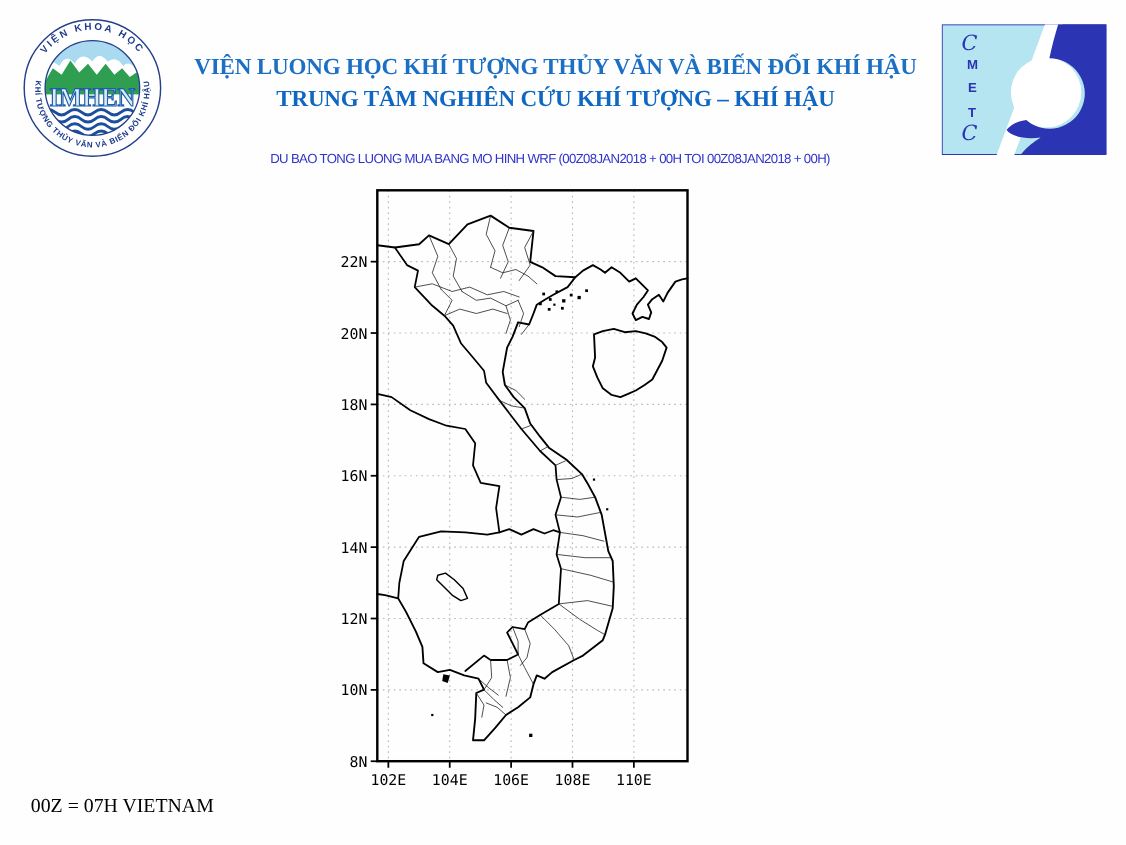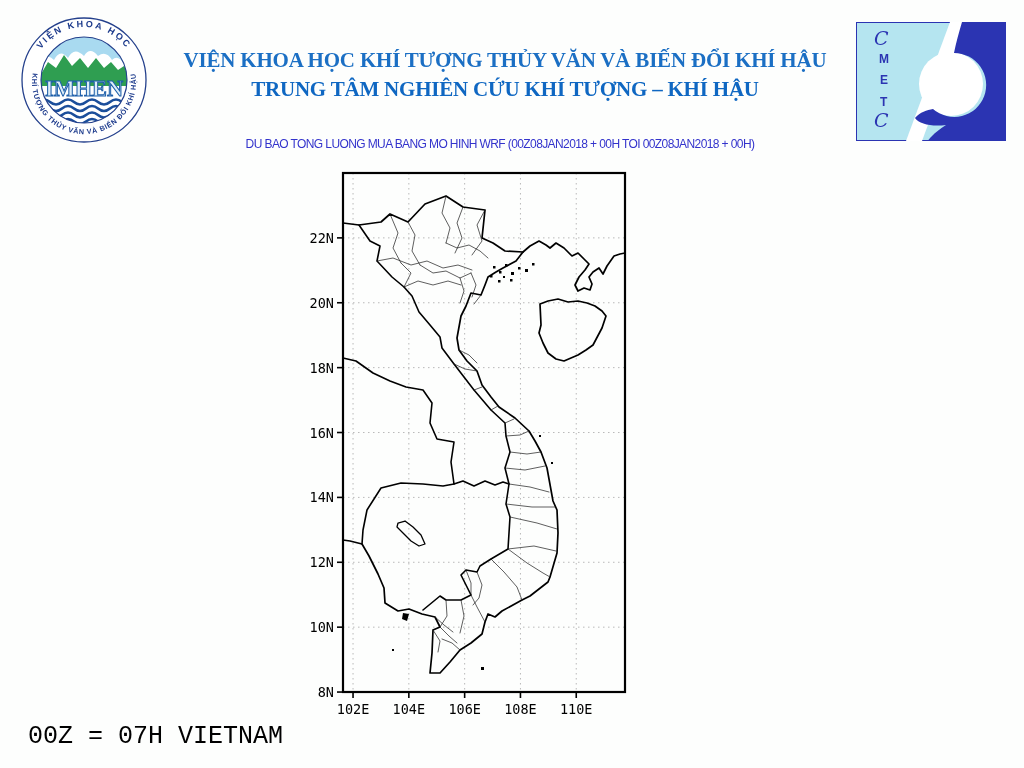--- a/index.html
+++ b/index.html
@@ -39,21 +39,21 @@
   .border2{fill:none;stroke:#000;stroke-width:1.6;stroke-linejoin:round;stroke-linecap:round;}
   .prov{fill:none;stroke:#1a1a1a;stroke-width:0.7;stroke-linejoin:round;stroke-linecap:round;}
   .lake{fill:none;stroke:#000;stroke-width:1.3;stroke-linejoin:round;}
   .isl{fill:#000;stroke:none;}
   .gridline{stroke:#b9b9b9;stroke-width:1;stroke-dasharray:1.5,3.5;fill:none;}
   .tick{stroke:#000;stroke-width:1.6;}
   .frame{fill:none;stroke:#000;stroke-width:2.2;}
   
   .footer-note{
     position:absolute;left:28px;top:722px;
-    font-family:Liberation Mono, monospace;font-size:25px;color:#000;
+    font-family:Liberation Serif, serif;font-size:18px;color:#000;
     white-space:nowrap;
   }
 </style>
 </head>
 <body>
 
 <svg class="imhen-logo" width="132" height="144" viewBox="0 0 132 144">
   <circle cx="66" cy="72" r="62" fill="#ffffff" stroke="#24408c" stroke-width="1.3"></circle>
   <defs>
     <path id="arcTop" d="M 13,72 A 53,53 0 0 1 119,72"></path>
@@ -80,21 +80,21 @@
       <path d="M20,107 q6,-5 12,0 t12,0 t12,0 t12,0 t12,0 t12,0 t12,0 t12,0"></path>
       <path d="M20,113.5 q6,-5 12,0 t12,0 t12,0 t12,0 t12,0 t12,0 t12,0 t12,0"></path>
       <path d="M20,120 q6,-5 12,0 t12,0 t12,0 t12,0 t12,0 t12,0 t12,0 t12,0"></path>
     </g>
     <text x="66" y="88" text-anchor="middle" font-family="Liberation Serif, serif" font-size="24" font-weight="bold" fill="#dcedf8" stroke="#1d5ea9" stroke-width="1.1" textLength="78" lengthAdjust="spacingAndGlyphs">IMHEN</text>
   </g>
   <circle cx="66" cy="72" r="43" fill="none" stroke="#24408c" stroke-width="1.2"></circle>
 </svg>
 
 <div class="header-block">
-  <div class="header-line1">VIỆN KHOA HỌC KHÍ TƯỢNG THỦY VĂN VÀ BIẾN ĐỔI KHÍ HẬU</div>
+  <div class="header-line1">VIỆN LUONG HỌC KHÍ TƯỢNG THỦY VĂN VÀ BIẾN ĐỔI KHÍ HẬU</div>
   <div class="header-line2">TRUNG TÂM NGHIÊN CỨU KHÍ TƯỢNG – KHÍ HẬU</div>
 </div>
 <div class="subtitle">DU BAO TONG LUONG MUA BANG MO HINH WRF (00Z08JAN2018 + 00H TOI 00Z08JAN2018 + 00H)</div>
 
 <svg class="cmetc-logo" width="150" height="119" viewBox="0 0 150 119">
   <rect x="0.5" y="0.5" width="149" height="118" fill="#b5e5f0" stroke="#2b34b2" stroke-width="1"></rect>
   <polygon points="94,0 110,0 66,119 50,119" fill="#ffffff"></polygon>
   <circle cx="95" cy="62" r="32" fill="#ffffff"></circle>
   <path d="M106,0 L150,0 L150,118.5 L72,118.5
            C78,111 84,107 90,103

